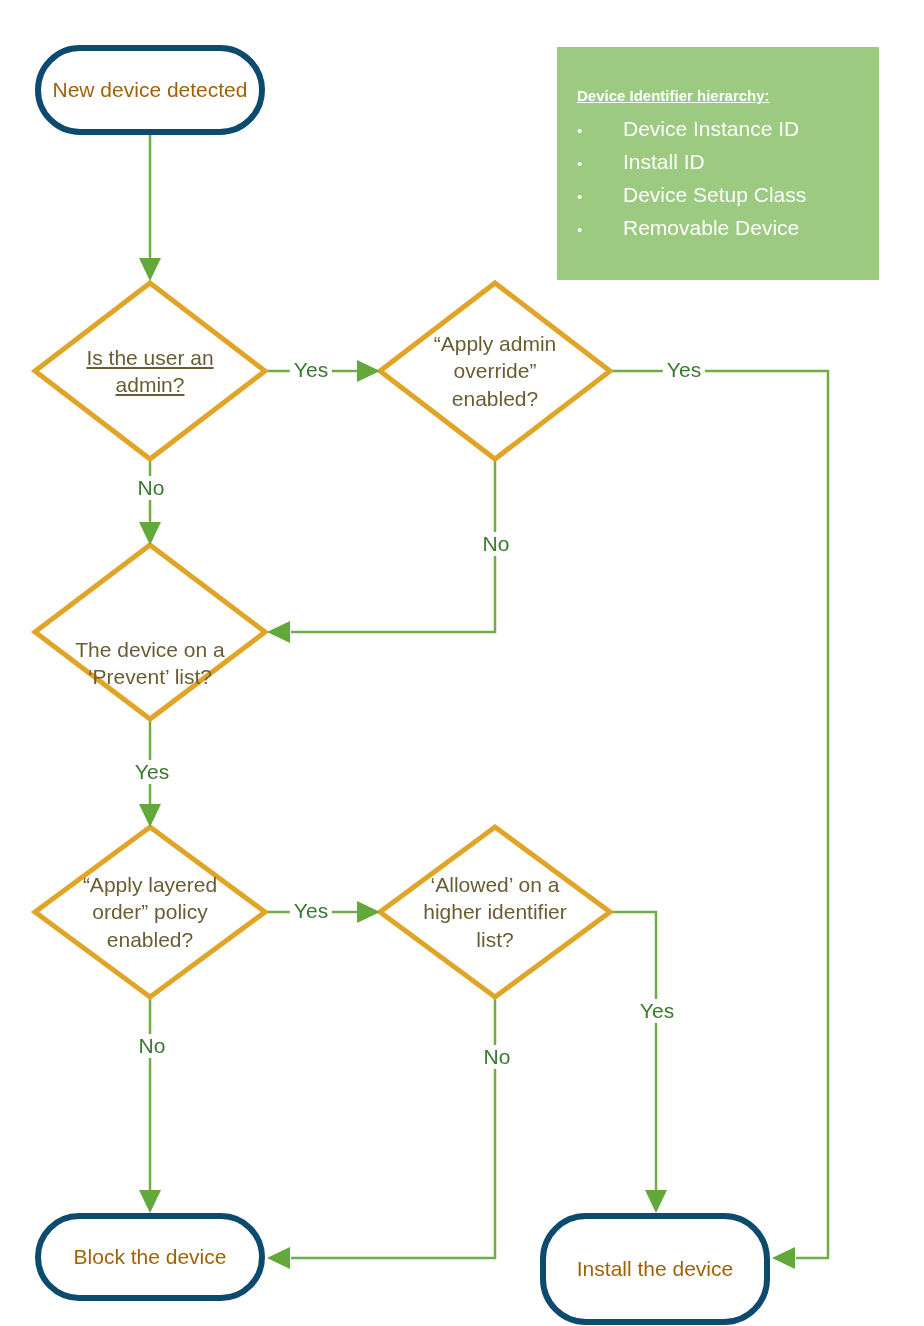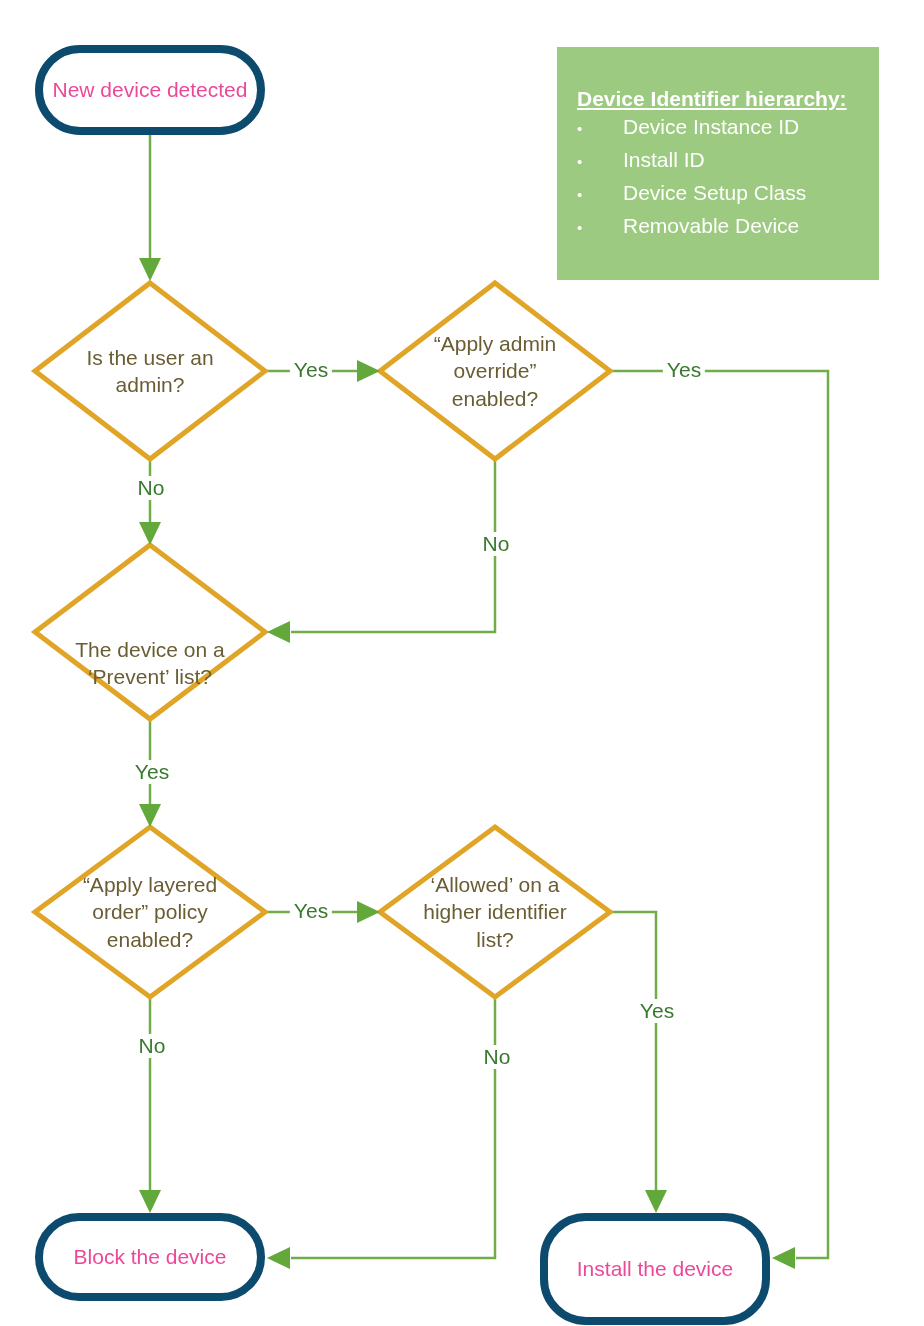--- a/index.html
+++ b/index.html
@@ -2,26 +2,26 @@
 <html><head>
 <meta charset="utf-8">
 <style>
   html,body{margin:0;padding:0;background:#ffffff;}
   body{font-family:"Liberation Sans",sans-serif;}
   #canvas{position:relative;width:924px;height:1326px;background:#ffffff;overflow:hidden;}
   #connector-layer{position:absolute;left:0;top:0;width:924px;height:1326px;}
 
   .terminal{
     position:absolute;
-    border:8px solid #0c4a6e;
+    border:6px solid #0c4a6e;
     border-radius:46px;
     background:#ffffff;
     display:flex;align-items:center;justify-content:center;
     box-sizing:border-box;
-    color:#ec4899;
+    color:#a16207;
     font-size:21px;
     text-align:center;
   }
   .diamond-label{
     position:absolute;
     display:flex;align-items:center;justify-content:center;
     text-align:center;
     color:#6A5D33;
     font-size:21px;
     line-height:1.3;
@@ -39,23 +39,24 @@
   }
   #legend-box{
     position:absolute;
     left:557px;top:47px;width:322px;height:233px;
     background:#9CCA80;
     box-sizing:border-box;
     padding:40px 10px 0 20px;
     color:#ffffff;
   }
   #legend-title{
-    font-size:21px;
+    font-size:15px;
     font-weight:bold;
     text-decoration:underline;
+    margin-bottom:9px;
   }
   .legend-item{
     display:flex;
     align-items:baseline;
     font-size:21px;
     line-height:31px;
   }
   .legend-item .bullet{
     width:46px;
     font-size:15px;
@@ -110,21 +111,21 @@
 
   <div class="terminal" style="left:35px;top:1213px;width:230px;height:88px;">
     <span>Block the device</span>
   </div>
 
   <div class="terminal" style="left:540px;top:1213px;width:230px;height:112px;">
     <span>Install the device</span>
   </div>
 
   <div class="diamond-label" style="left:55px;top:283px;width:190px;height:176px;">
-    <span style="max-width:150px;">Is the user an admin?</span>
+    <span style="max-width:150px;text-decoration:underline;">Is the user an admin?</span>
   </div>
   <div class="diamond-label" style="left:400px;top:283px;width:190px;height:176px;">
     <span style="max-width:135px;">“Apply admin override” enabled?</span>
   </div>
   <div class="diamond-label" style="left:55px;top:576px;width:190px;height:174px;">
     <span style="max-width:165px;">The device on a ‘Prevent’ list?</span>
   </div>
   <div class="diamond-label" style="left:55px;top:827px;width:190px;height:170px;">
     <span style="max-width:145px;text-align:center;">“Apply layered order” policy enabled?</span>
   </div>

